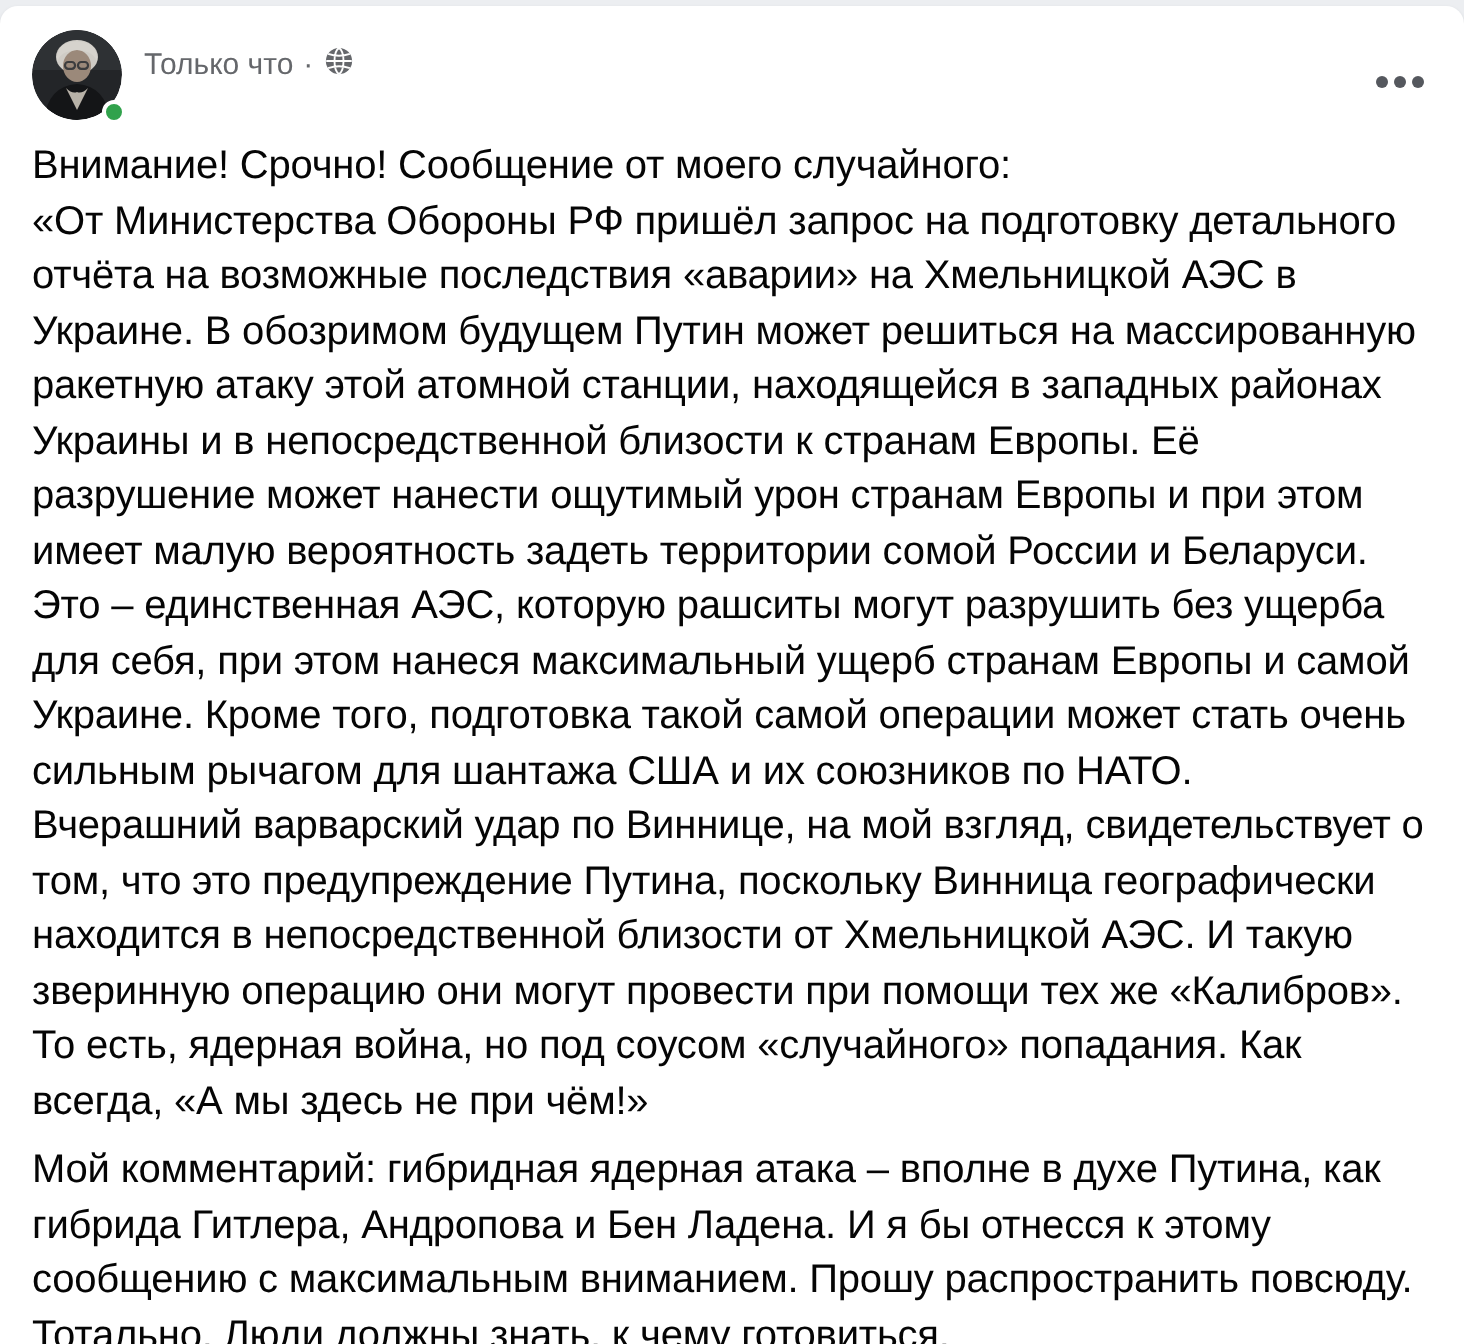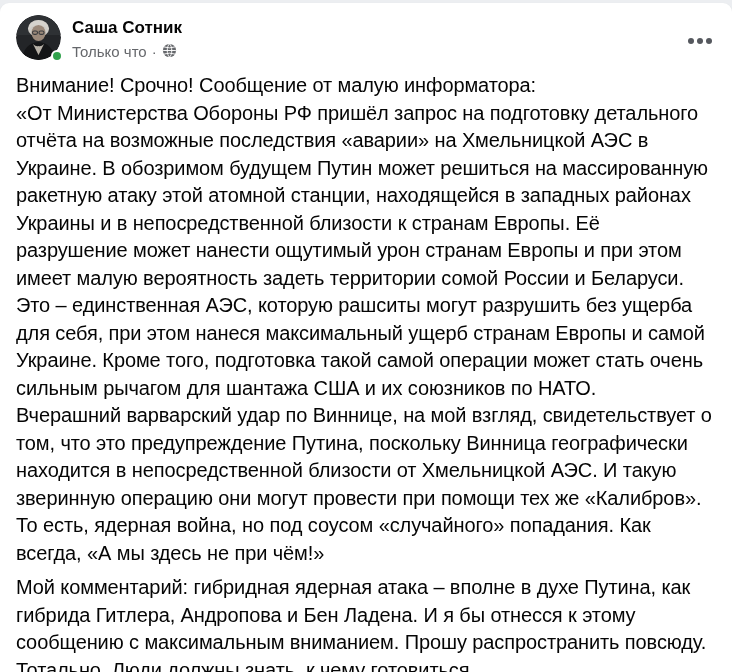--- a/index.html
+++ b/index.html
@@ -114,21 +114,20 @@
           <ellipse cx="22.5" cy="18" rx="7" ry="8" fill="#9b897a"></ellipse>
           <rect x="16.5" y="16" width="5" height="3.4" rx="1.6" fill="none" stroke="#3b3c3e" stroke-width="1.1"></rect>
           <rect x="23" y="16" width="5" height="3.4" rx="1.6" fill="none" stroke="#3b3c3e" stroke-width="1.1"></rect>
           <path d="M12.5 16 Q12 9 17 6.8 Q22.5 4.4 28 6.8 Q33 9 32.5 16 Q31 10.5 22.5 10 Q14 10.5 12.5 16 Z" fill="#d6d3cd"></path>
         </g>
       </svg>
       <span class="active-dot" style="background:#31a24c"></span>
     </div>
 
     <div class="header-info">
-      <div class="author">Саша Сотник</div>
       <div class="meta">
         <span class="timestamp">Только что</span>
         <span class="sep">·</span>
         <span class="globe-icon">
           <svg width="15" height="15" viewBox="0 0 16 16">
             <circle cx="8" cy="8" r="7" fill="#65676b"></circle>
             <path d="M1.2 8 H14.8 M8 1 C11.2 3.2 11.2 12.8 8 15 M8 1 C4.8 3.2 4.8 12.8 8 15 M2.2 4.2 Q8 6.2 13.8 4.2 M2.2 11.8 Q8 9.8 13.8 11.8" stroke="#ffffff" stroke-width="1" fill="none"></path>
           </svg>
         </span>
       </div>
@@ -136,19 +135,19 @@
 
     <div class="more-btn" title="">
       <i></i>
       <i></i>
       <i></i>
     </div>
 
   </div>
 
   <div class="post-body">
-    <p>Внимание! Срочно! Сообщение от малую информатора:</p>
+    <p>Внимание! Срочно! Сообщение от моего случайного:</p>
     <p>«От Министерства Обороны РФ пришёл запрос на подготовку детального отчёта на возможные последствия «аварии» на Хмельницкой АЭС в Украине. В обозримом будущем Путин может решиться на массированную ракетную атаку этой атомной станции, находящейся в западных районах Украины и в непосредственной близости к странам Европы. Её разрушение может нанести ощутимый урон странам Европы и при этом имеет малую вероятность задеть территории сомой России и Беларуси. Это – единственная АЭС, которую рашситы могут разрушить без ущерба для себя, при этом нанеся максимальный ущерб странам Европы и самой Украине. Кроме того, подготовка такой самой операции может стать очень сильным рычагом для шантажа США и их союзников по НАТО.</p>
     <p>Вчерашний варварский удар по Виннице, на мой взгляд, свидетельствует о том, что это предупреждение Путина, поскольку Винница географически находится в непосредственной близости от Хмельницкой АЭС. И такую зверинную операцию они могут провести при помощи тех же «Калибров». То есть, ядерная война, но под соусом «случайного» попадания. Как всегда, «А мы здесь не при чём!»</p>
     <p class="comment-para">Мой комментарий: гибридная ядерная атака – вполне в духе Путина, как гибрида Гитлера, Андропова и Бен Ладена. И я бы отнесся к этому сообщению с максимальным вниманием. Прошу распространить повсюду. Тотально. Люди должны знать, к чему готовиться.</p>
   </div>
 
 </div>
 
 </body></html>

